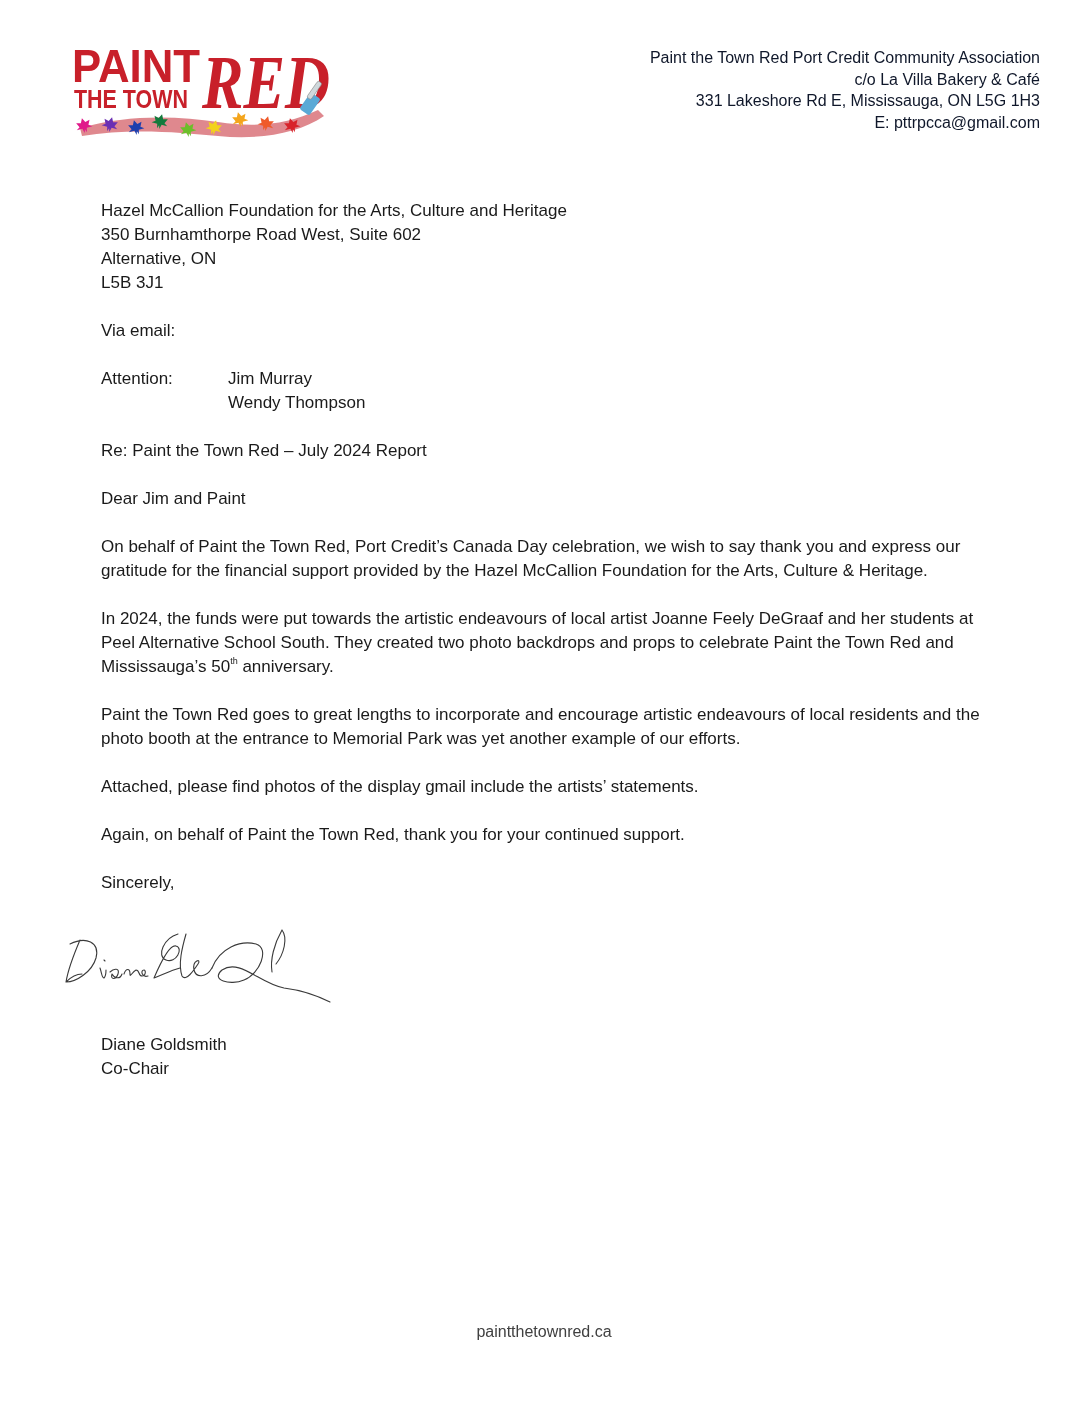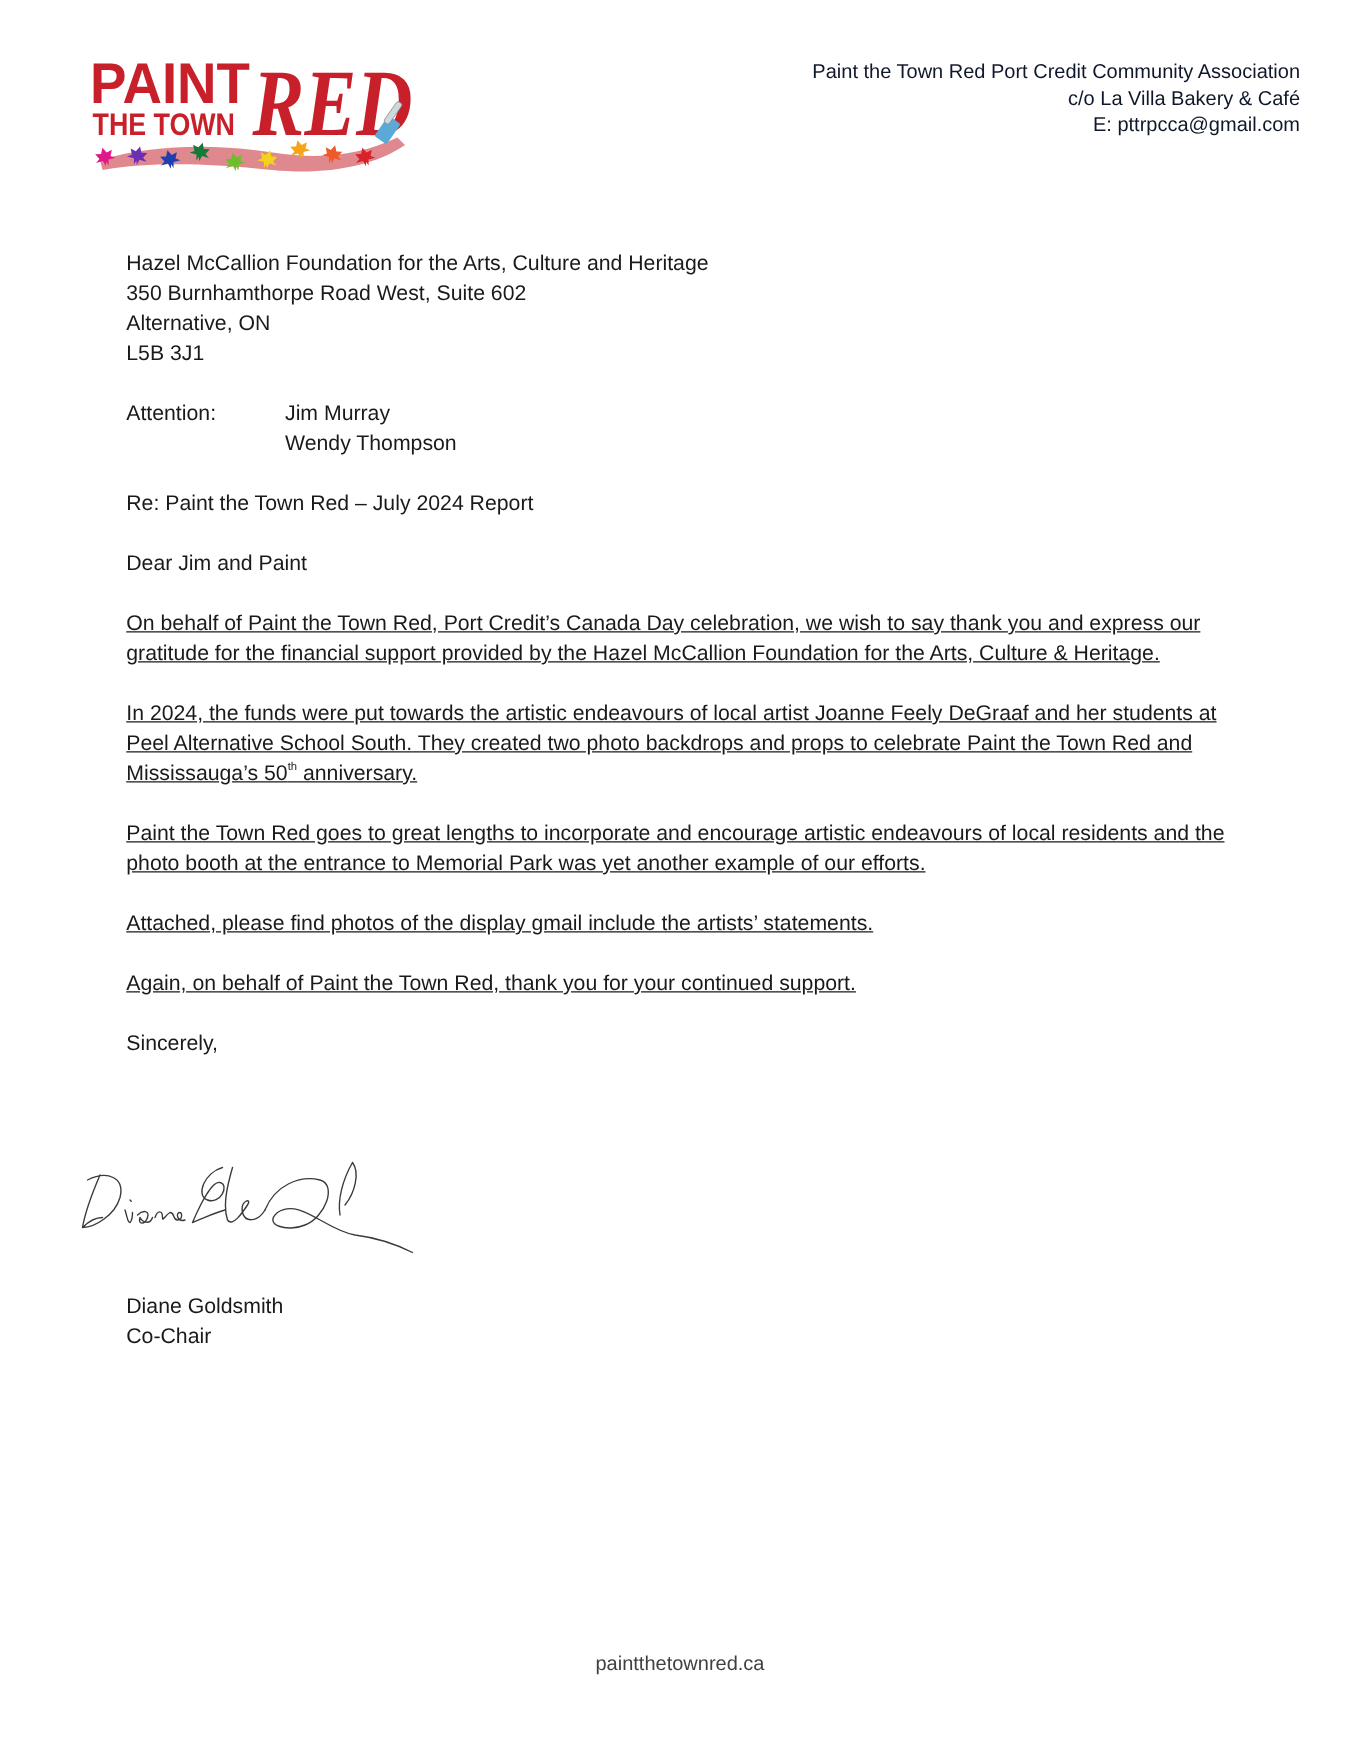--- a/index.html
+++ b/index.html
@@ -21,21 +21,21 @@
   }
   .org-header div { white-space: nowrap; }
   .letter {
     position: absolute; left: 101px; top: 199px; width: 880px;
     font-size: 17px; line-height: 24px;
   }
   .block { margin-bottom: 24px; }
   .line { white-space: nowrap; }
   .attn { display: flex; }
   .attn-label { width: 127px; }
-  p.para { margin-bottom: 24px; text-decoration: underline; }
+  p.para { margin-bottom: 24px; }
   sup { font-size: 9px; line-height: 0; vertical-align: super; position: relative; top: -1px; }
   .signature {
     position: absolute; left: 60px; top: 924px; width: 280px; height: 86px;
   }
   .signature svg { width: 100%; height: 100%; display: block; }
   .signer {
     position: absolute; left: 101px; top: 1011px;
     font-size: 17px; line-height: 24px; margin-top: 22px;
   }
   .footer {
@@ -69,31 +69,33 @@
         <path d="M0 -7 L2 -3 L6 -4 L4 0 L7 2 L2 2 L1 6 L0 3 L-1 6 L-2 2 L-7 2 L-4 0 L-6 -4 L-2 -3 Z" fill="#f4a51c" transform="translate(172 84) rotate(-15) scale(1.15)"></path>
         <path d="M0 -7 L2 -3 L6 -4 L4 0 L7 2 L2 2 L1 6 L0 3 L-1 6 L-2 2 L-7 2 L-4 0 L-6 -4 L-2 -3 Z" fill="#ef5a2a" transform="translate(198 88) rotate(15) scale(1.15)"></path>
         <path d="M0 -7 L2 -3 L6 -4 L4 0 L7 2 L2 2 L1 6 L0 3 L-1 6 L-2 2 L-7 2 L-4 0 L-6 -4 L-2 -3 Z" fill="#d8232a" transform="translate(224 90) rotate(-15) scale(1.15)"></path>
       </g>
   </svg>
 </div>
 
 <div class="org-header">
   <div>Paint the Town Red Port Credit Community Association</div>
   <div>c/o La Villa Bakery &amp; Café</div>
+  <div>331 Lakeshore Rd E, Mississauga, ON L5G 1H3</div>
   <div>E:  pttrpcca@gmail.com</div>
 </div>
 
 <div class="letter">
   <div class="block">
     <div class="line">Hazel McCallion Foundation for the Arts, Culture and Heritage</div>
     <div class="line">350 Burnhamthorpe Road West, Suite 602</div>
     <div class="line">Alternative, ON</div>
     <div class="line">L5B 3J1</div>
   </div>
 
+  <div class="block line">Via email:</div>
 
   <div class="block attn">
     <div class="attn-label">Attention:</div>
     <div>
       <div class="line">Jim Murray</div>
       <div class="line">Wendy Thompson</div>
     </div>
   </div>
 
   <div class="block line">Re:  Paint the Town Red – July 2024 Report</div>

